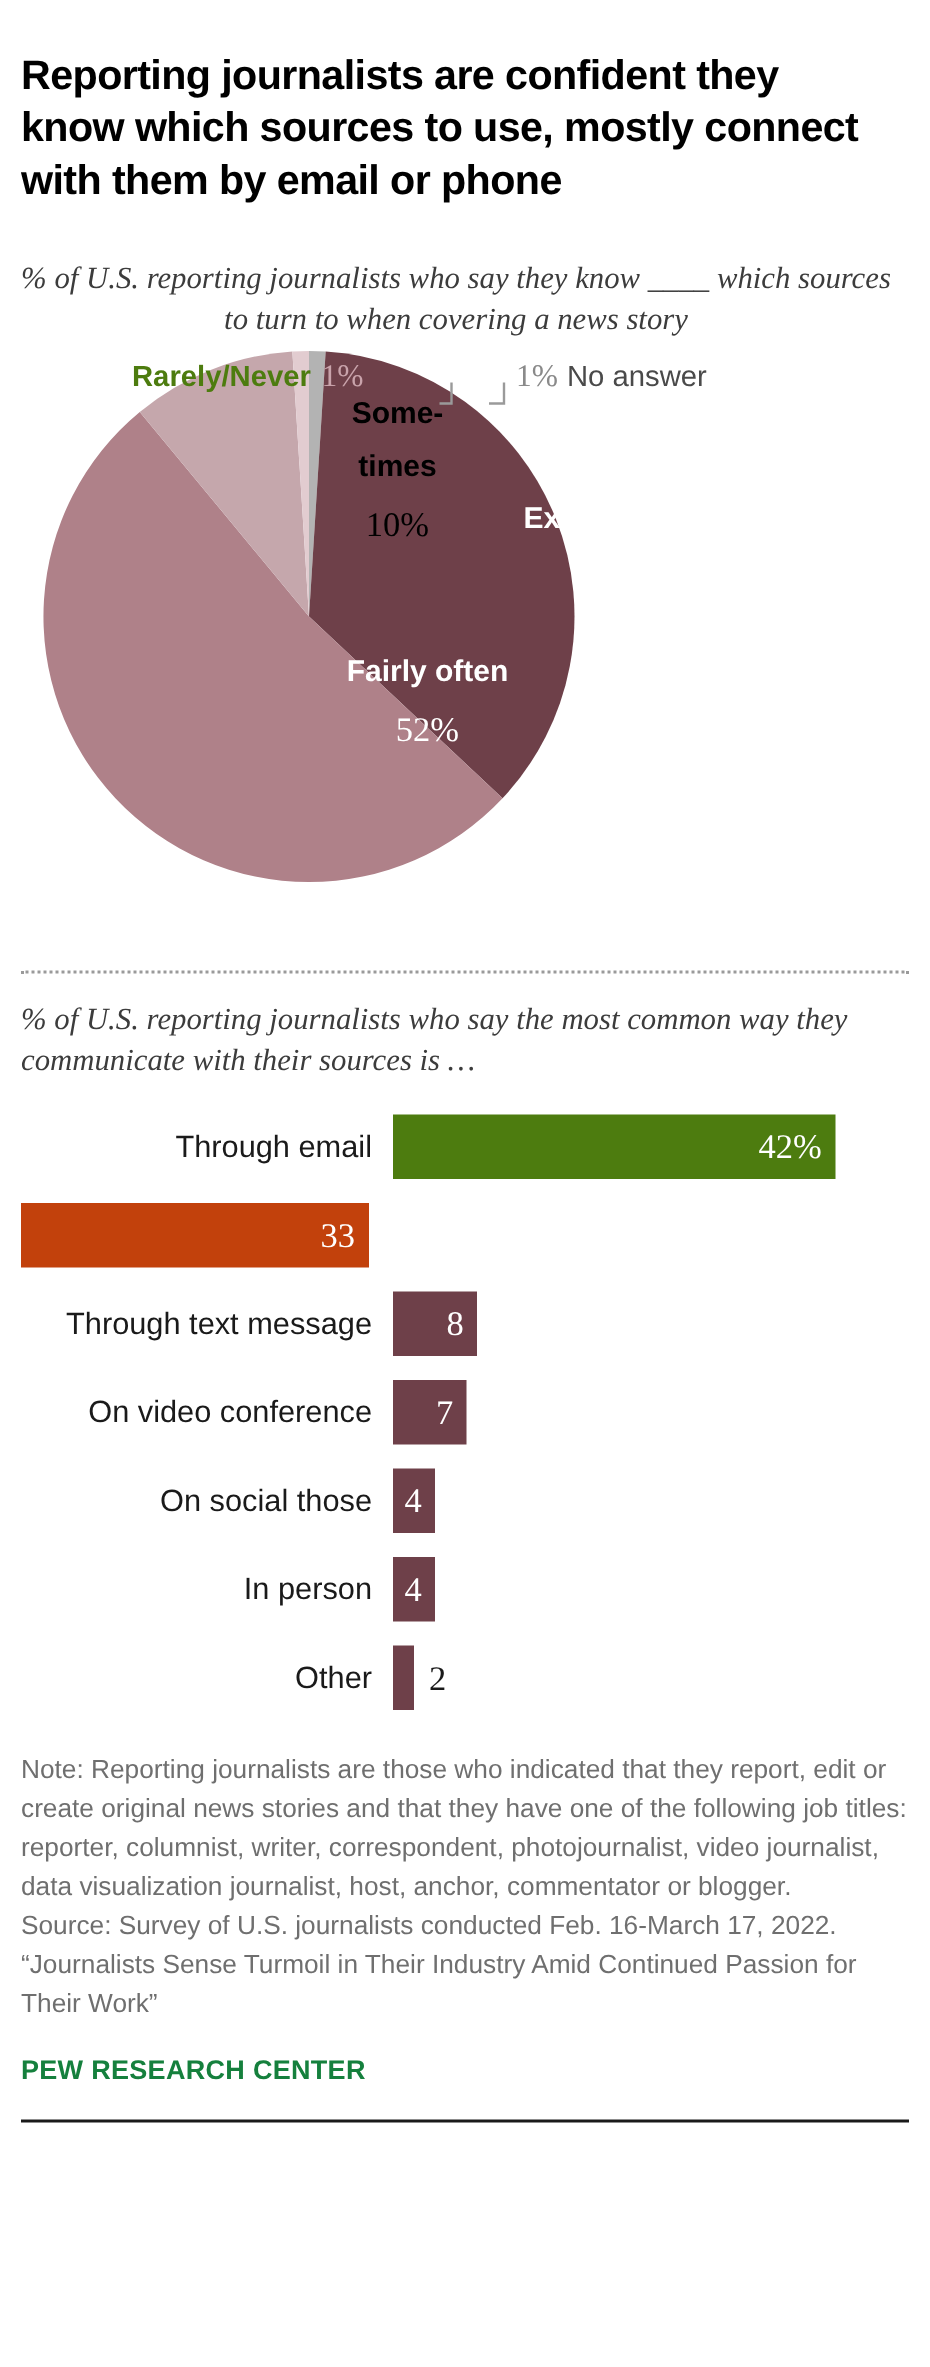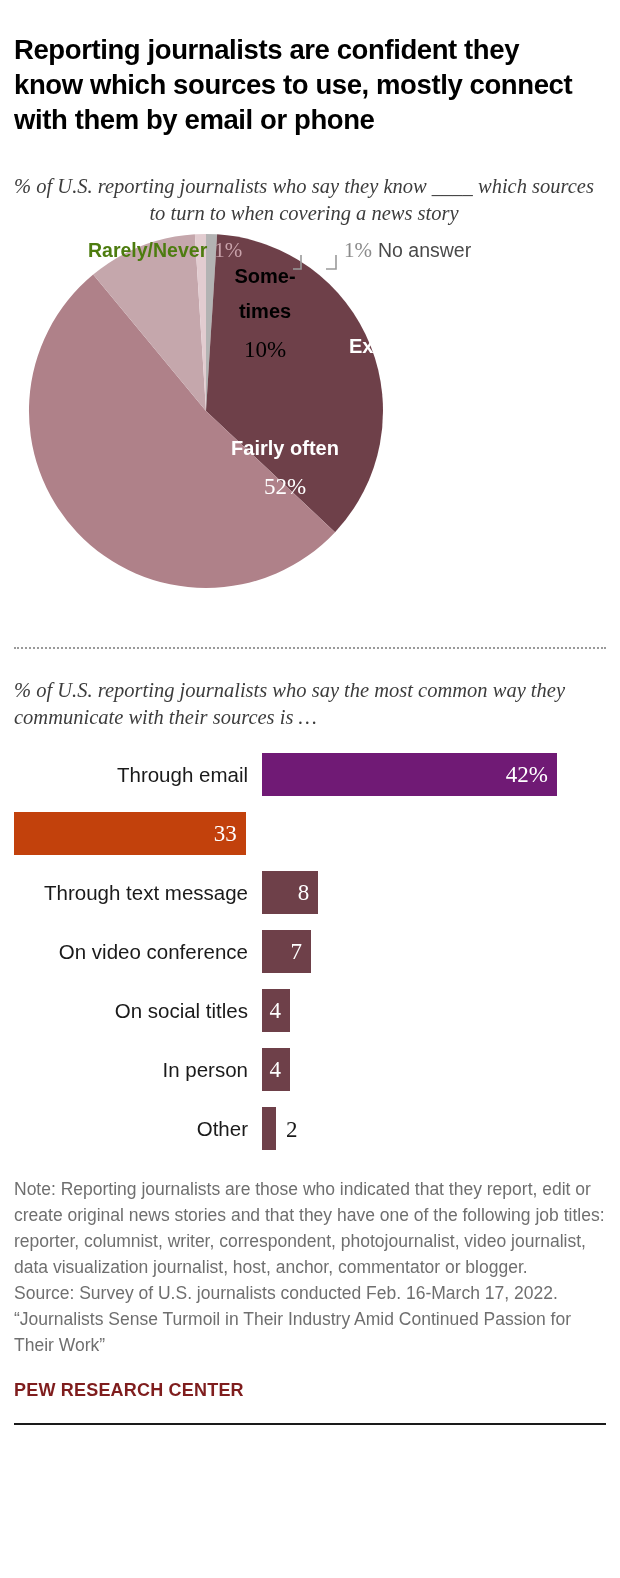--- a/index.html
+++ b/index.html
@@ -203,21 +203,21 @@
     font-size: 17.5px;
     line-height: 26px;
     color: #6f6f6f;
   }
   .notes p { margin: 0; }
   .footer-brand {
     margin-top: 22px;
     font-weight: bold;
     font-size: 18px;
     letter-spacing: 0.2px;
-    color: #7f1d1d;
+    color: #15803d;
   }
   .footer-rule {
     border: 0;
     border-top: 2px solid #1a1a1a;
     margin-top: 22px;
     width: 592px;
   }
 </style>
 </head>
 <body>
@@ -265,27 +265,27 @@
 
       <div class="slice-label" id="label-fairly">
         <span class="sl-name">Fairly often</span>
         <span class="sl-val">52%</span>
       </div>
     </div>
   </div>
 
   <hr class="divider" id="divider-1">
 
-  <p class="subtitle" id="subtitle-2" style="margin-top:28px;">% of U.S. reporting journalists who say the most common way they communicate with their sources is …</p>
+  <p class="subtitle" id="subtitle-2" style="margin-top:18px;">% of U.S. reporting journalists who say the most common way they communicate with their sources is …</p>
 
   <div class="bars" id="bar-chart">
       <div class="bar-row">
         <div class="bar-cat">Through email</div>
         <div class="bar-track">
-          <div class="bar-fill" style="width: 294.9px; background: #701a75;">
+          <div class="bar-fill" style="width: 294.9px; background: #4d7c0f;">
             <span class="bar-val-in">42%</span>
           </div>
         </div>
       </div>
       <div class="bar-row">
         <div class="bar-track">
           <div class="bar-fill" style="width: 231.7px; background: #c2410c;">
             <span class="bar-val-in">33</span>
           </div>
         </div>
@@ -300,21 +300,21 @@
       </div>
       <div class="bar-row">
         <div class="bar-cat">On video conference</div>
         <div class="bar-track">
           <div class="bar-fill" style="width: 49.1px; background: rgb(110, 64, 73);">
             <span class="bar-val-in">7</span>
           </div>
         </div>
       </div>
       <div class="bar-row">
-        <div class="bar-cat">On social titles</div>
+        <div class="bar-cat">On social those</div>
         <div class="bar-track">
           <div class="bar-fill" style="width: 28.1px; background: rgb(110, 64, 73);">
             <span class="bar-val-in">4</span>
           </div>
         </div>
       </div>
       <div class="bar-row">
         <div class="bar-cat">In person</div>
         <div class="bar-track">
           <div class="bar-fill" style="width: 28.1px; background: rgb(110, 64, 73);">

